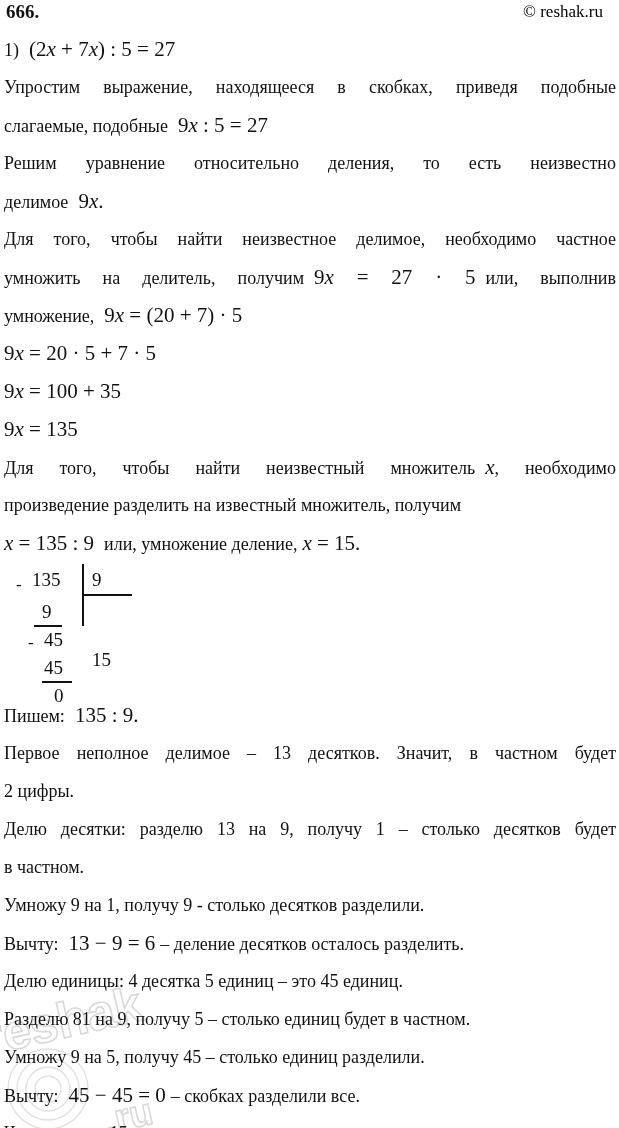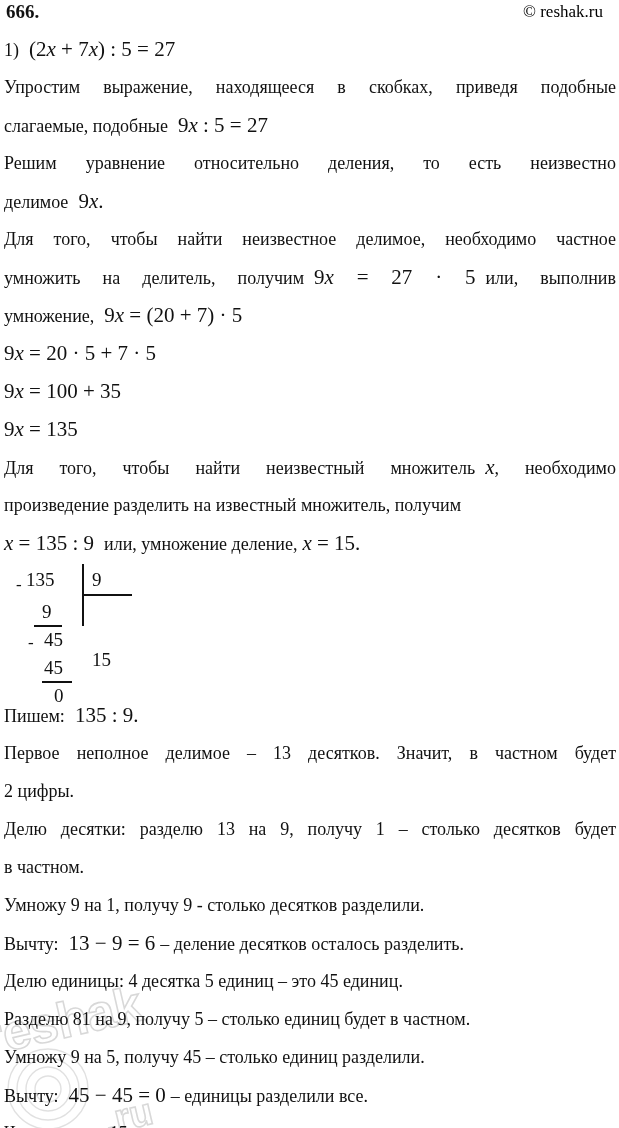--- a/index.html
+++ b/index.html
@@ -193,21 +193,21 @@
     <div class="line just">
       <span>Для того, чтобы найти неизвестный множитель</span><span class="sp"></span><span class="math"><i>x</i></span><span>, необходимо</span>
     </div>
     <div class="line">произведение разделить на известный множитель, получим</div>
     <div class="line">
       <span class="math"><i>x</i> = 135 : 9</span><span class="sp"></span><span>или, умножение деление,</span><span class="sp-s"></span><span class="math"><i>x</i> = 15.</span>
     </div>
 
     <div class="division">
       <span class="minus" style="left:12px; top:12px;">-</span>
-      <span class="cell" style="left:22px; top:6px;">135</span>
+      <span class="cell" style="left:28px; top:6px;">135</span>
 
       <span class="vline" style="left:78px; top:0px; height:62px;"></span>
       <span class="cell" style="left:88px; top:6px;">9</span>
       <span class="hline" style="left:80px; top:30px; width:48px;"></span>
       <span class="cell" style="left:88px; top:38px;margin-top:48px;">15</span>
 
       <span class="cell" style="left:38px; top:38px;">9</span>
       <span class="hline" style="left:30px; top:61px; width:28px;"></span>
 
       <span class="minus" style="left:24px; top:70px;">-</span>
@@ -233,19 +233,19 @@
 
     <div class="line">
       <span>Вычту:</span><span class="sp"></span><span class="math">13 − 9 = 6</span><span class="sp-s"></span><span>– деление десятков осталось разделить.</span>
     </div>
 
     <div class="line">Делю единицы: 4 десятка 5 единиц – это 45 единиц.</div>
     <div class="line">Разделю 81 на 9, получу 5 – столько единиц будет в частном.</div>
     <div class="line">Умножу 9 на 5, получу 45 – столько единиц разделили.</div>
 
     <div class="line">
-      <span>Вычту:</span><span class="sp"></span><span class="math">45 − 45 = 0</span><span class="sp-s"></span><span>– единицы разделили все.</span>
+      <span>Вычту:</span><span class="sp"></span><span class="math">45 − 45 = 0</span><span class="sp-s"></span><span>– скобках разделили все.</span>
     </div>
 
     <div class="line">Читаю ответ: 15.</div>
 
   </div>
 </div>
 
 </body></html>

